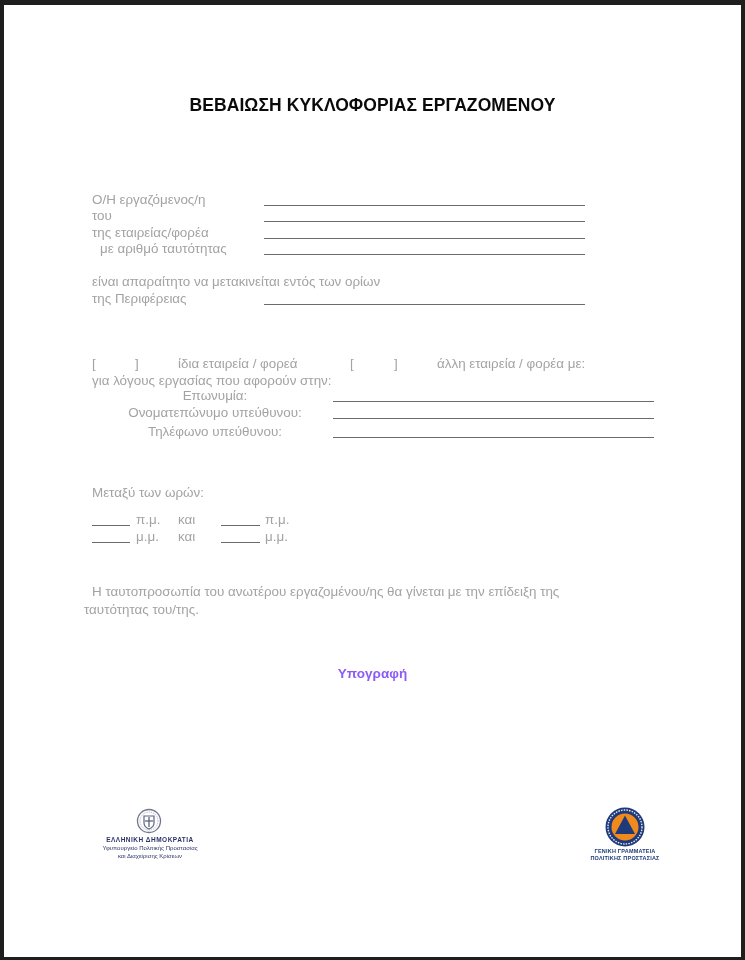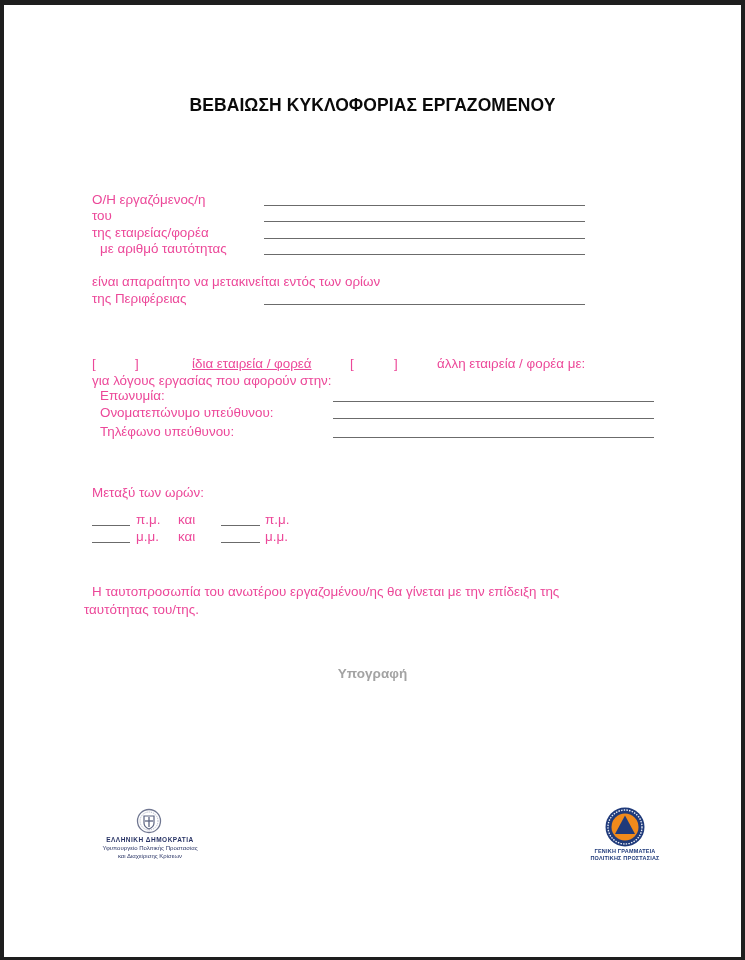--- a/index.html
+++ b/index.html
@@ -15,24 +15,24 @@
       left: 4px; top: 5px; width: 737px; height: 952px;
       background: #ffffff;
     }
     .abs { position: absolute; white-space: nowrap; }
     .title {
       left: 0; width: 745px; top: 94px; text-align: center;
       font-weight: bold; font-size: 19px; letter-spacing: 0.1px;
       transform: scaleX(0.92); transform-origin: 372px 0;
       color: #0a0a0a;
     }
-    .txt { font-size: 13.4px; line-height: 16px; color: #ec4899; }
+    .txt { font-size: 13.4px; line-height: 16px; color: #a3a3a3; }
     .line { position: absolute; height: 0; border-top: 1.2px solid #6b6b6b; }
-    .right { text-align: left; }
-    .sig { font-weight: bold; font-size: 13.5px; color: #a3a3a3; }
+    .right { text-align: center; }
+    .sig { font-weight: bold; font-size: 13.5px; color: #8b5cf6; }
     .logo-text-gr { font-size: 6px; color: #2a3566; text-align: center; line-height: 8px; }
     .logo-text-gr b { font-size: 6.5px; letter-spacing: 0.5px; }
     .logo-text-cp { font-size: 5.5px; color: #1f3a7a; text-align: center; line-height: 7px; font-weight: bold; letter-spacing: 0.2px; }
   </style>
 </head>
 <body>
 
 <div class="page"></div>
 
 <div class="abs title">ΒΕΒΑΙΩΣΗ ΚΥΚΛΟΦΟΡΙΑΣ ΕΡΓΑΖΟΜΕΝΟΥ</div>
@@ -51,21 +51,21 @@
 
 <div class="abs txt" style="left:92px; top:274px;">είναι απαραίτητο να μετακινείται εντός των ορίων</div>
 <div class="abs txt" style="left:92px; top:291px;">της Περιφέρειας</div>
 <div class="line" style="left:264px; top:304px; width:321px;"></div>
 
 <div class="abs txt" style="left:92px; top:325px;margin-top:48px;">για λόγους εργασίας που αφορούν στην:</div>
 
 <div>
   <span class="abs txt" style="left:92px; top:356px;">[</span>
   <span class="abs txt" style="left:135px; top:356px;">]</span>
-  <span class="abs txt" style="left:192px; top:356px;text-decoration:underline;">ίδια εταιρεία / φορεά</span>
+  <span class="abs txt" style="left:178px; top:356px;">ίδια εταιρεία / φορεά</span>
 </div>
 <div>
   <span class="abs txt" style="left:350px; top:356px;">[</span>
   <span class="abs txt" style="left:394px; top:356px;">]</span>
   <span class="abs txt" style="left:437px; top:356px;">άλλη εταιρεία / φορέα με:</span>
 </div>
 
 <div class="abs txt right" style="left:100px; width:230px; top:388px;">Επωνυμία:</div>
 <div class="line" style="left:333px; top:401px; width:321px;"></div>
 

